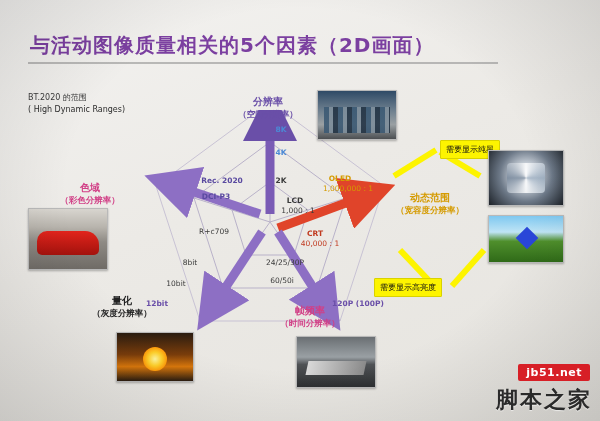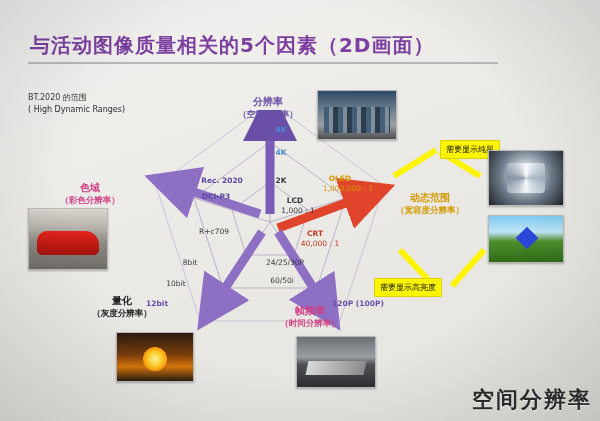--- a/index.html
+++ b/index.html
@@ -199,14 +199,15 @@
 
   <div class="ph ph-city"></div>
   <div class="ph ph-diamond"></div>
   <div class="ph ph-field"></div>
   <div class="ph ph-car"></div>
   <div class="ph ph-sun"></div>
   <div class="ph ph-race"></div>
 
   <div class="vig"></div>
 
-  <div class="wm">空间分辨率</div>
+  <div class="wm-badge">jb51.net</div>
+  <div class="wm">脚本之家</div>
 </div>
 
 </body></html>

